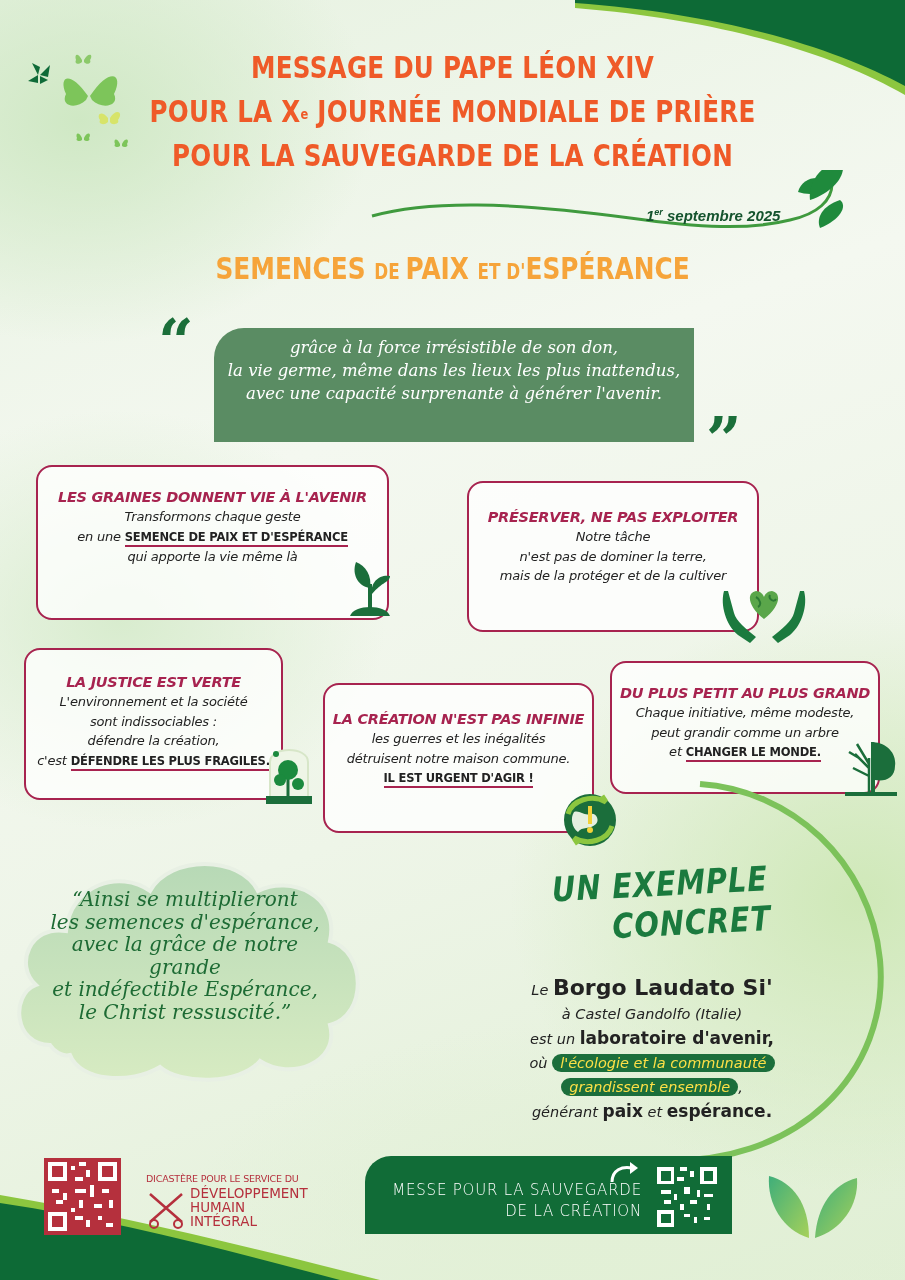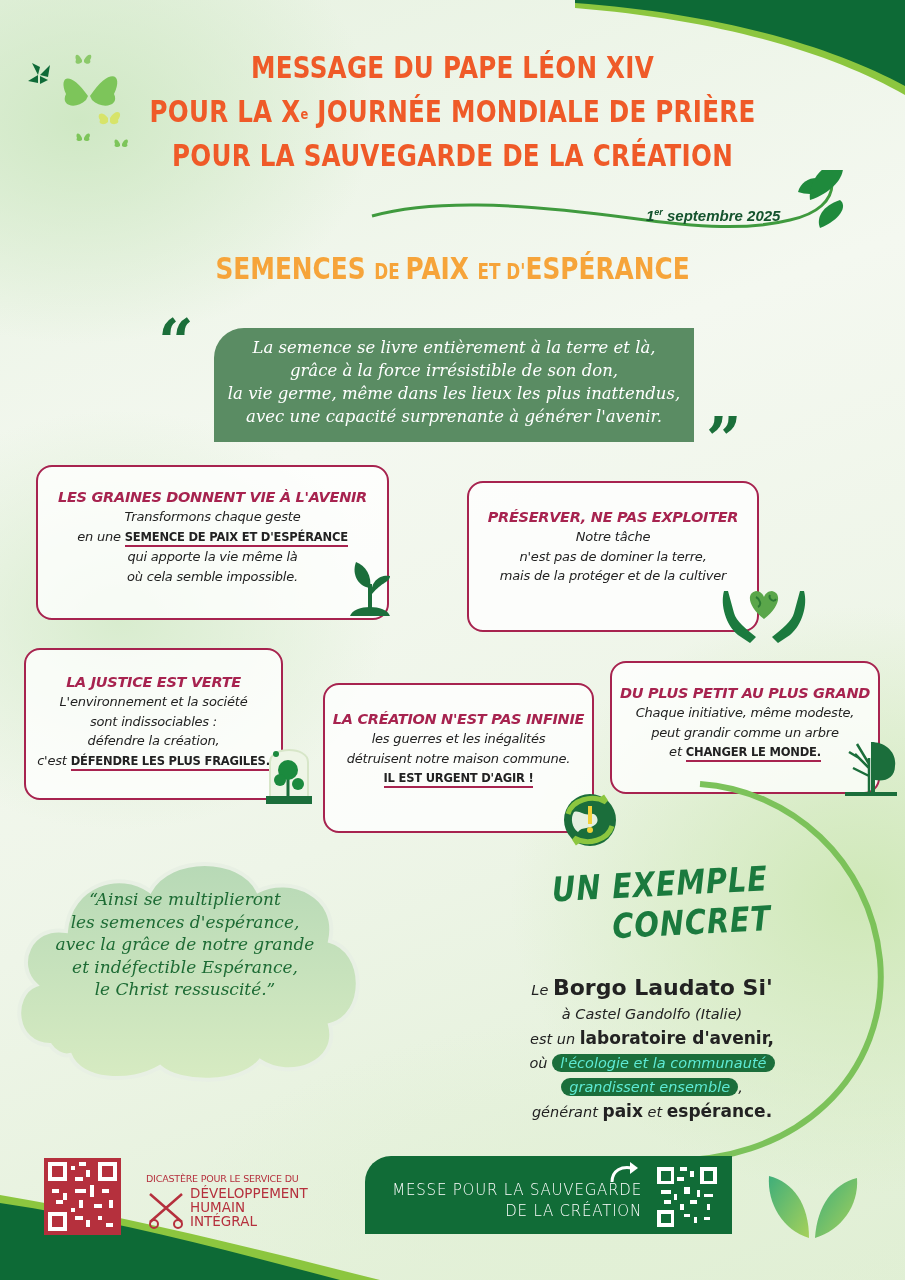--- a/index.html
+++ b/index.html
@@ -73,39 +73,39 @@
     .card3 { left: 24px; top: 648px; width: 259px; height: 152px; padding-top: 24px; }
     .card4 { left: 323px; top: 683px; width: 271px; height: 150px; padding-top: 26px; }
     .card5 { left: 610px; top: 661px; width: 270px; height: 133px; padding-top: 22px; }
 
     .icon { position: absolute; }
 
     
     .cloud { left: 10px; top: 845px; width: 360px; height: 240px; }
     .cloud-text {
       left: 35px; top: 888px; width: 300px; text-align: center; color: #1d6b34;
-      font-family: "DejaVu Serif", serif; font-style: italic; font-size: 17px; line-height: 22.5px;
+      font-family: "DejaVu Serif", serif; font-style: italic; font-size: 20px; line-height: 22.5px;
     }
 
     
     .circle-arc { left: 500px; top: 780px; width: 400px; height: 380px; }
     .ex-title {
       left: 540px; top: 870px; color: #1b7a3e; font-family: "DejaVu Sans", sans-serif;
       font-weight: bold; font-style: italic; font-size: 34px; line-height: 40px;
       transform: rotate(-3deg) scaleX(0.85); transform-origin: left top;
       text-align: center; width: 280px; letter-spacing: 1px;
     }
     .ex-body {
       left: 492px; top: 976px; width: 320px; text-align: center; color: #222;
       font-family: "DejaVu Sans", sans-serif; font-size: 14.5px; line-height: 24px; font-style: italic;
     }
     .ex-body .big { font-style: normal; font-weight: bold; font-size: 22px; }
     .ex-body .bold { font-style: normal; font-weight: bold; font-size: 17px; }
     .ex-body .pill {
-      background: #1b6e3b; color: #5eead4; border-radius: 11px; padding: 1px 8px; font-style: italic;
+      background: #1b6e3b; color: #fde047; border-radius: 11px; padding: 1px 8px; font-style: italic;
     }
 
     
     .qr-left { left: 43px; top: 1158px; width: 79px; height: 77px; }
     .dicastere { left: 146px; top: 1173px; color: #b5303d; font-family: "DejaVu Sans", sans-serif; }
     .dicastere .top { font-size: 9.5px; letter-spacing: -0.2px; }
     .dicastere .keys { position: absolute; left: 0; top: 17px; width: 40px; height: 40px; }
     .dicastere .name { position: absolute; left: 44px; top: 13px; font-size: 13.5px; line-height: 14px; white-space: nowrap; }
     .messe-btn {
       left: 365px; top: 1156px; width: 367px; height: 78px; background: #116c37;
@@ -165,34 +165,32 @@
 </svg>
 
 <div class="abs date"><span>1</span><sup>er</sup><span> septembre 2025</span></div>
 
 <div class="abs subtitle">
   <span>SEMENCES </span><span class="small">DE </span><span>PAIX </span><span class="small">ET D'</span><span>ESPÉRANCE</span>
 </div>
 
 <div class="abs quote-open">“</div>
 <div class="abs quote-box">
-  <div>La semence se livre entièrement à la terre et là,</div>
   <div>grâce à la force irrésistible de son don,</div>
   <div>la vie germe, même dans les lieux les plus inattendus,</div>
   <div>avec une capacité surprenante à générer l'avenir.</div>
 </div>
 <div class="abs quote-close">”</div>
 
 <div class="card card1">
   <div class="ttl">Les graines donnent vie à l'avenir</div>
   <div class="txt">
     <div>Transformons chaque geste</div>
     <div><span>en une </span><span class="emph">Semence de paix et d'espérance</span></div>
     <div>qui apporte la vie même là</div>
-    <div>où cela semble impossible.</div>
   </div>
 </div>
 <svg class="icon" style="left:350px;top:560px;width:40px;height:56px" viewBox="0 0 40 56">
   <path d="M20,56 L20,24" stroke="#1b6e3b" stroke-width="4"></path>
   <path d="M20,28 C6,26 2,12 6,2 C16,6 22,16 20,28 Z" fill="#1b6e3b"></path>
   <path d="M22,34 C32,22 40,22 40,16 C30,14 20,22 22,34 Z" fill="#1b6e3b"></path>
   <path d="M0,56 C4,44 36,44 40,56 Z" fill="#1b6e3b"></path>
 </svg>
 
 <div class="card card2">

